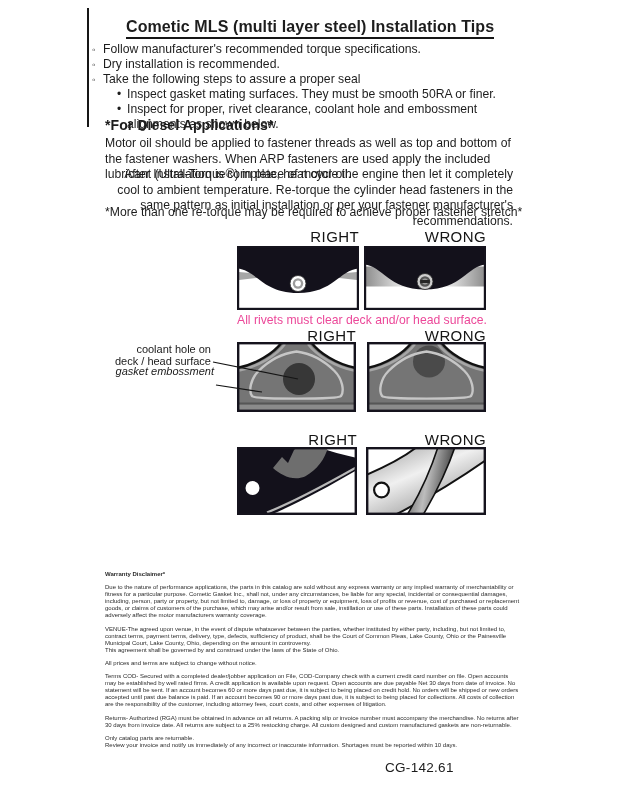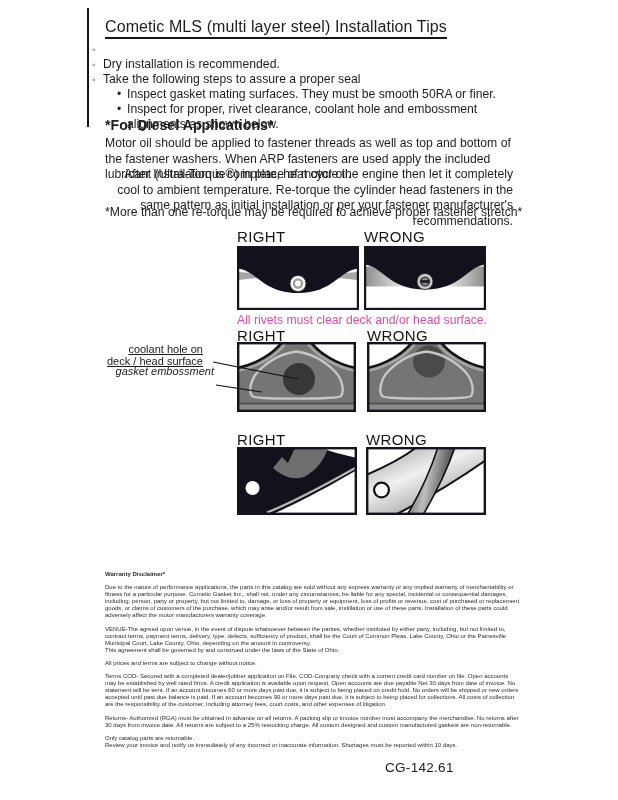--- a/index.html
+++ b/index.html
@@ -8,31 +8,31 @@
     width:618px;height:800px;
     margin:0 auto;
     background:#ffffff;
     font-family:"Liberation Sans","DejaVu Sans",sans-serif;
     color:#1d1d1d;
     overflow:hidden;
   }
   .abs{position:absolute;}
   .margin-line{width:1.5px;background:#161616;}
   .title{
-    font-size:16px;font-weight:normal;letter-spacing:0.1px;
-    border-bottom:2px solid #161616;padding-bottom:1px;display:inline-block;
+    font-size:16px;font-weight:bold;letter-spacing:0.1px;
+    border-bottom:2px solid #161616;padding-bottom:1px;display:inline-block;margin-left:21px;
   }
   .tips{font-size:12.2px;line-height:15px;}
   .tip{display:flex;align-items:flex-start;}
   .tip .mk{width:11px;flex:0 0 11px;text-align:left;font-size:10px;line-height:15px;}
   .tip.sub{margin-left:25px;}
   .tip.sub .mk{font-size:12px;width:10px;flex:0 0 10px;}
   .h2{font-size:14px;font-weight:bold;letter-spacing:0.1px;}
   .para{font-size:12.2px;line-height:15.6px;}
-  .rw{font-size:15px;letter-spacing:0.4px;text-align:left;color:#141414;}
+  .rw{font-size:15px;letter-spacing:0.4px;text-align:right;color:#141414;}
   .cap{font-size:12.2px;line-height:12.8px;color:#ec4899;}
   .ptr-label{font-size:11px;line-height:11.6px;text-align:right;color:#1b1b1b;}
   .fig{line-height:0;}
   .fig svg{display:block;}
   .legal{font-size:6px;line-height:7.1px;color:#2c2c2c;width:415px;}
   .legal p{margin:0 0 6px 0;}
   .legal p.tight{margin:0;}
   .legal .lh{font-weight:bold;margin:0 0 6px 0;}
   .pagenum{font-size:13.5px;letter-spacing:0.3px;color:#1b1b1b;}
 </style>
@@ -43,20 +43,21 @@
 
   <div class="abs margin-line" style="left:87px;top:8px;height:119px;"></div>
 
   <div class="abs" style="left:105px;top:18px;">
     <span class="title">Cometic MLS (multi layer steel) Installation Tips</span>
   </div>
 
   <div class="abs tips" style="left:92px;top:42px;width:440px;">
     <div class="tip">
       <span class="mk">◦</span>
+      <span>Follow manufacturer's recommended torque specifications.</span>
     </div>
     <div class="tip">
       <span class="mk">◦</span>
       <span>Dry installation is recommended.</span>
     </div>
     <div class="tip">
       <span class="mk">◦</span>
       <span>Take the following steps to assure a proper seal</span>
     </div>
     <div class="tip sub">
@@ -110,21 +111,21 @@
       <rect x="56.2" y="33.9" width="9.6" height="3.2" fill="#262626"></rect>
       <rect x="1.1" y="1.1" width="119.8" height="61.8" fill="none" stroke="#15131d" stroke-width="2.2"></rect>
     </svg>
   </div>
 
   <div class="abs cap" style="left:237px;top:314px;width:260px;">All rivets must clear deck and/or head surface.</div>
 
   <div class="abs rw" style="left:237px;top:327px;width:119px;">RIGHT</div>
   <div class="abs rw" style="left:367px;top:327px;width:119px;">WRONG</div>
 
-  <div class="abs ptr-label" style="left:102px;top:344px;width:101px;text-decoration:underline;">
+  <div class="abs ptr-label" style="left:110px;top:344px;width:101px;">
     <div>coolant hole on</div>
     <div>deck / head surface</div>
   </div>
   <div class="abs ptr-label" style="left:110px;top:366px;width:104px;font-style:italic;">gasket embossment</div>
 
   <div class="abs fig" style="left:237px;top:342px;">
     <svg width="119" height="70" viewBox="0 0 119 70">
       <rect width="119" height="70" fill="#757575"></rect>
       <rect x="2" y="60.5" width="115" height="2.2" fill="#565656"></rect>
       <rect x="2" y="62.7" width="115" height="5.5" fill="#8b8b8b"></rect>

